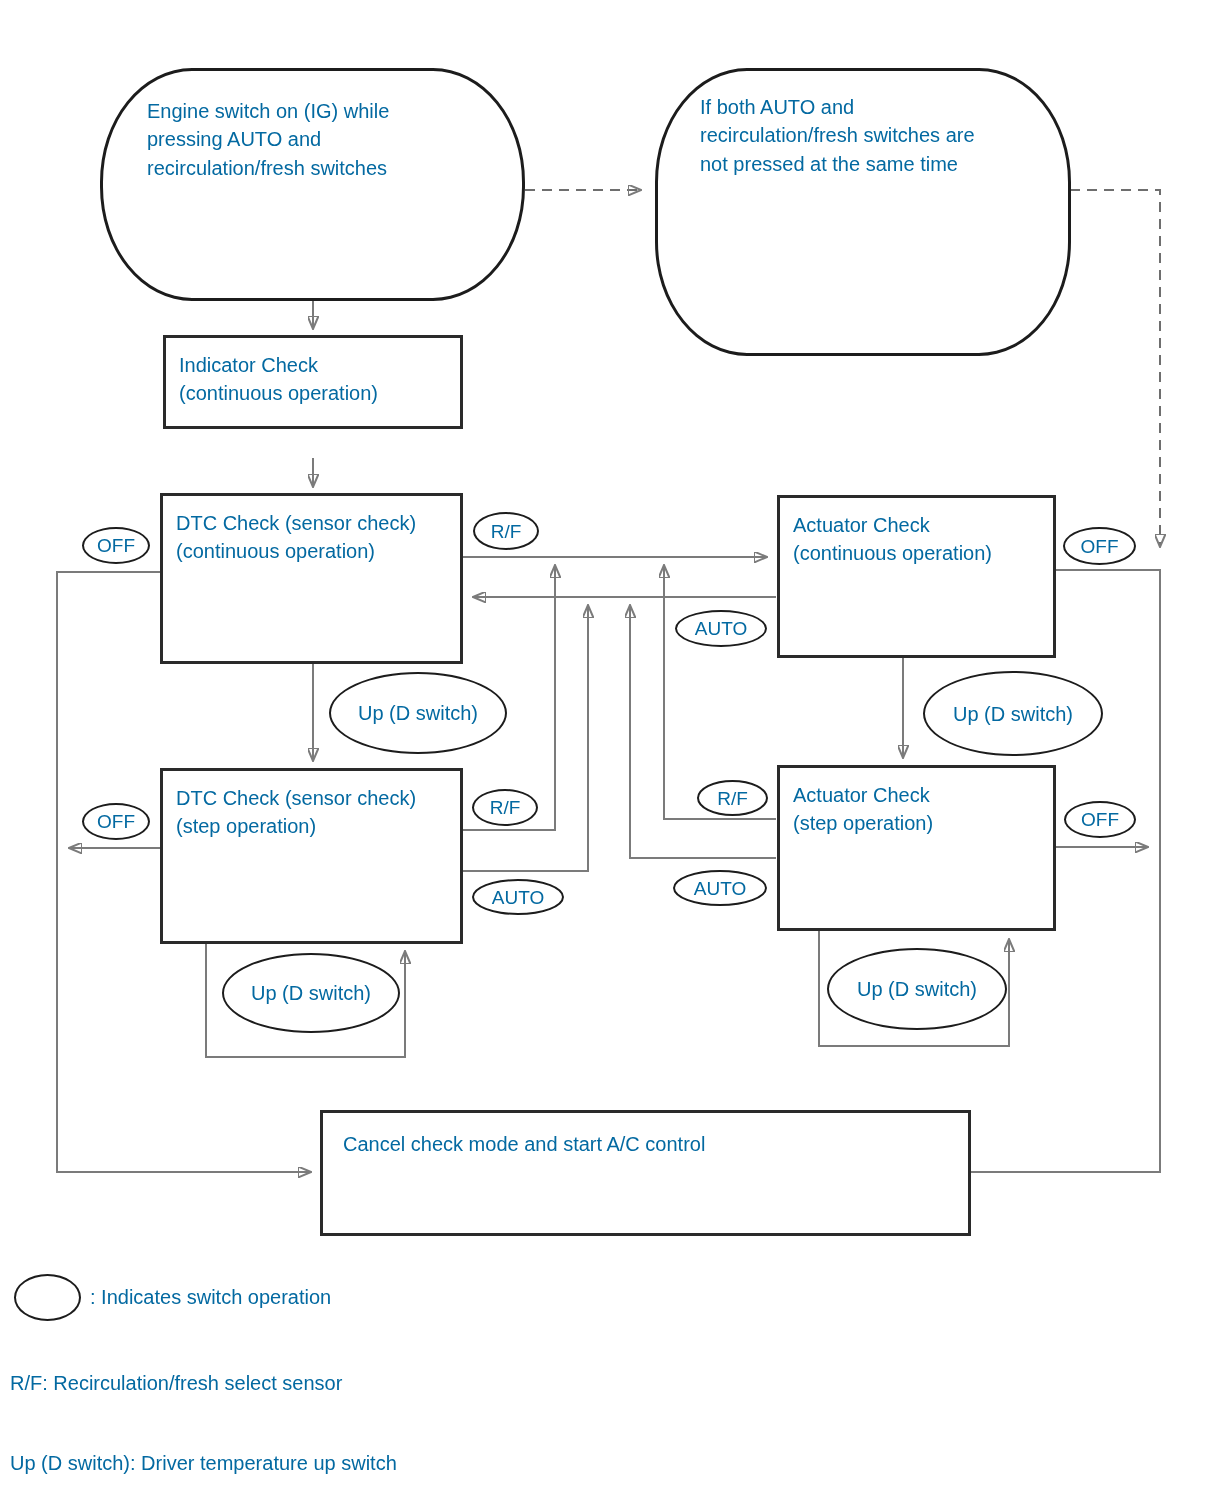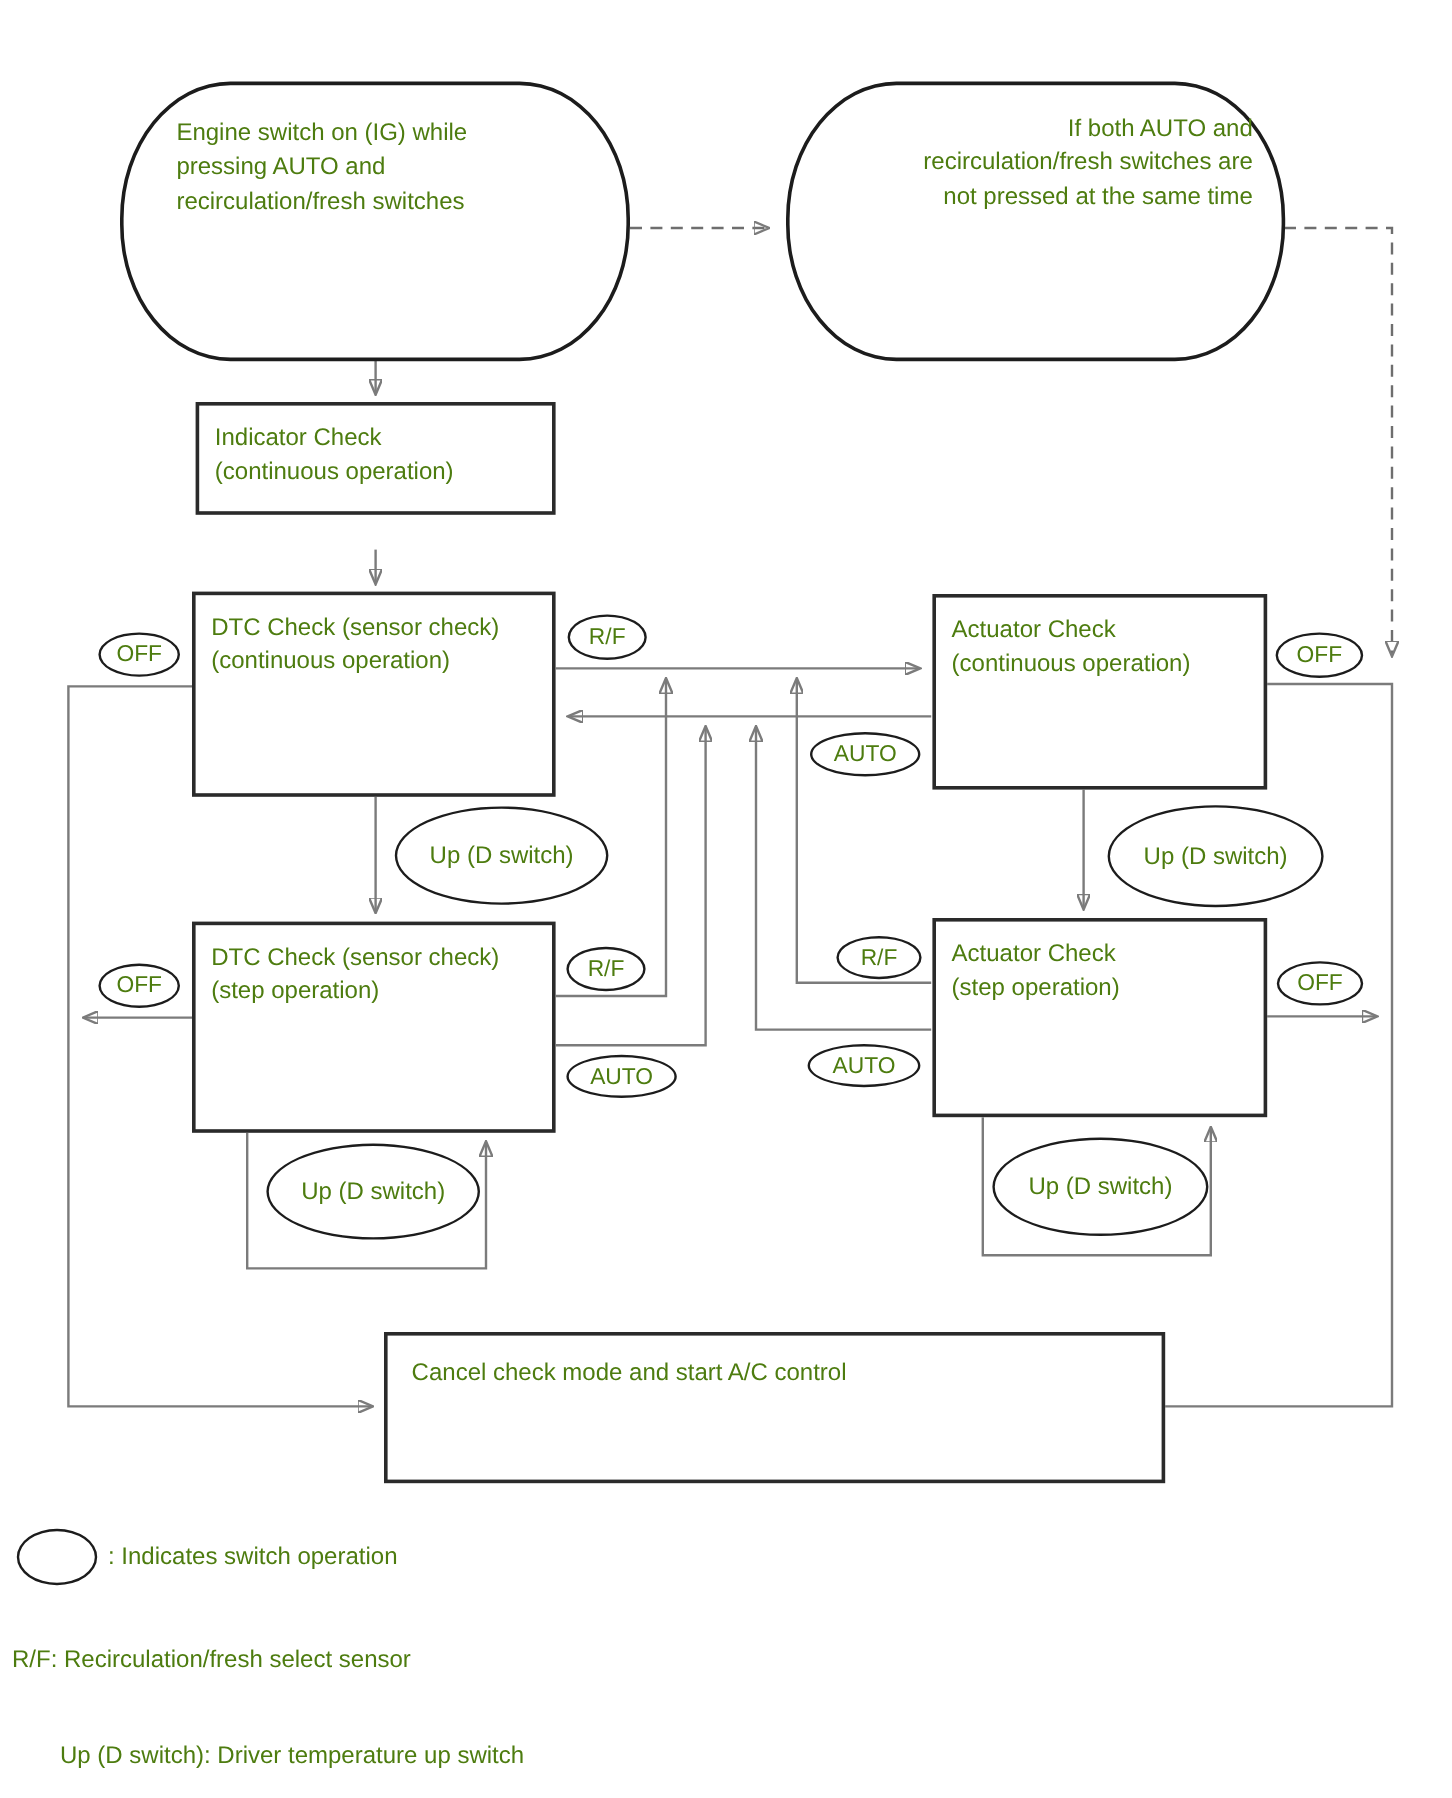--- a/index.html
+++ b/index.html
@@ -2,40 +2,40 @@
 <html><head>
 <meta charset="utf-8">
 <style>
   html, body { margin: 0; padding: 0; background: #ffffff; }
   .canvas {
     position: relative;
     width: 1210px;
     height: 1498px;
     background: #ffffff;
     font-family: "Liberation Sans", sans-serif;
-    color: #4d7c0f;
+    color: #0369a1;
     overflow: hidden;
   }
   * { box-sizing: border-box; }
 
   svg.wires { position: absolute; left: 0; top: 0; width: 1210px; height: 1498px; }
   svg.wires path { fill: none; stroke: #7b7b7b; stroke-width: 2; }
   svg.wires path.dash { stroke-dasharray: 10 7; stroke: #6e6e6e; }
 
   .stadium {
     position: absolute;
     background: #fff;
     border: 3px solid #1c1c1c;
     border-radius: 92px / 114px;
     font-size: 20px;
     line-height: 1.42;
     white-space: pre-line;
   }
   .stadium.s1 { left: 100px; top: 68px; width: 425px; height: 233px; padding: 26px 28px 20px 44px; }
-  .stadium.s2 { left: 655px; top: 68px; width: 416px; height: 233px; padding: 22px 24px 20px 42px; text-align: right; }
+  .stadium.s2 { left: 655px; top: 68px; width: 416px; height: 288px; padding: 22px 24px 20px 42px; }
 
   .box {
     position: absolute;
     background: #fff;
     border: 3px solid #2a2a2a;
     font-size: 20px;
     line-height: 1.42;
     white-space: pre-line;
     padding: 13px 10px 10px 13px;
   }
@@ -84,21 +84,21 @@
   }
   .legend-text {
     position: absolute;
     font-size: 20px;
     line-height: 1.3;
     white-space: pre;
     text-align: center;
   }
   .lg1 { left: 90px; top: 1284px; }
   .lg2 { left: 10px; top: 1370px; }
-  .lg3 { left: 10px; top: 1450px; margin-left: 40px; }
+  .lg3 { left: 10px; top: 1450px; }
 </style>
 </head>
 <body>
 
 <div class="canvas">
 
   <svg class="wires" viewBox="0 0 1210 1498" xmlns="http://www.w3.org/2000/svg">
     <defs>
       <marker id="ah" markerUnits="userSpaceOnUse" markerWidth="14" markerHeight="11" refX="12" refY="5.5" orient="auto">
         <path d="M0,0 L13,5.5 L0,11 Z" fill="#141414" stroke="none"></path>

